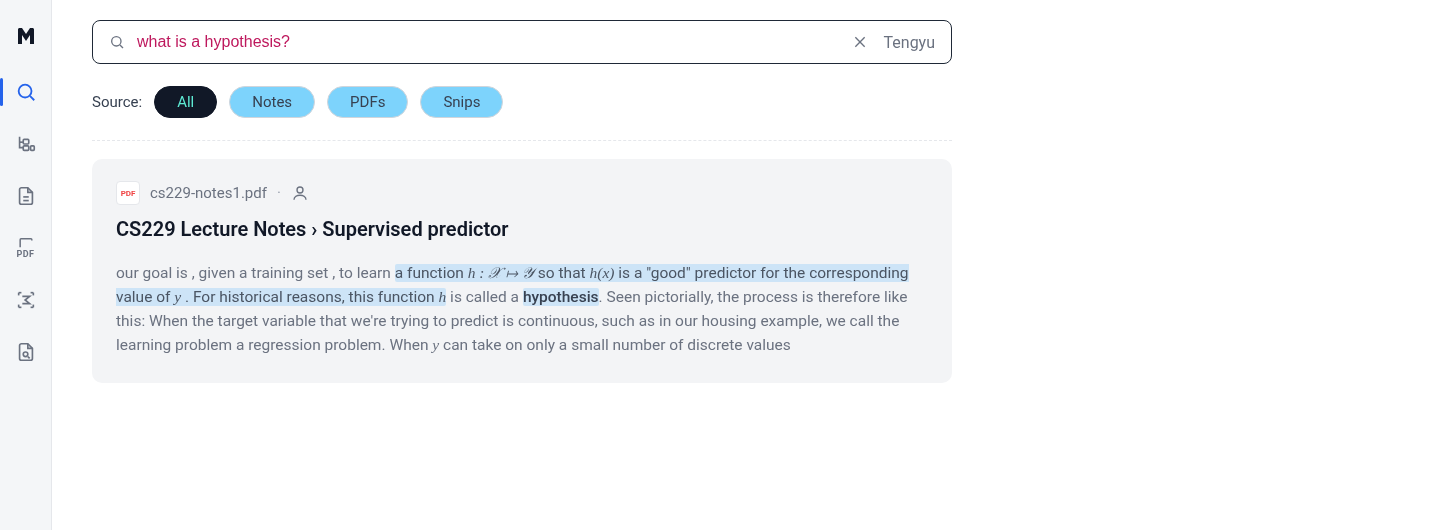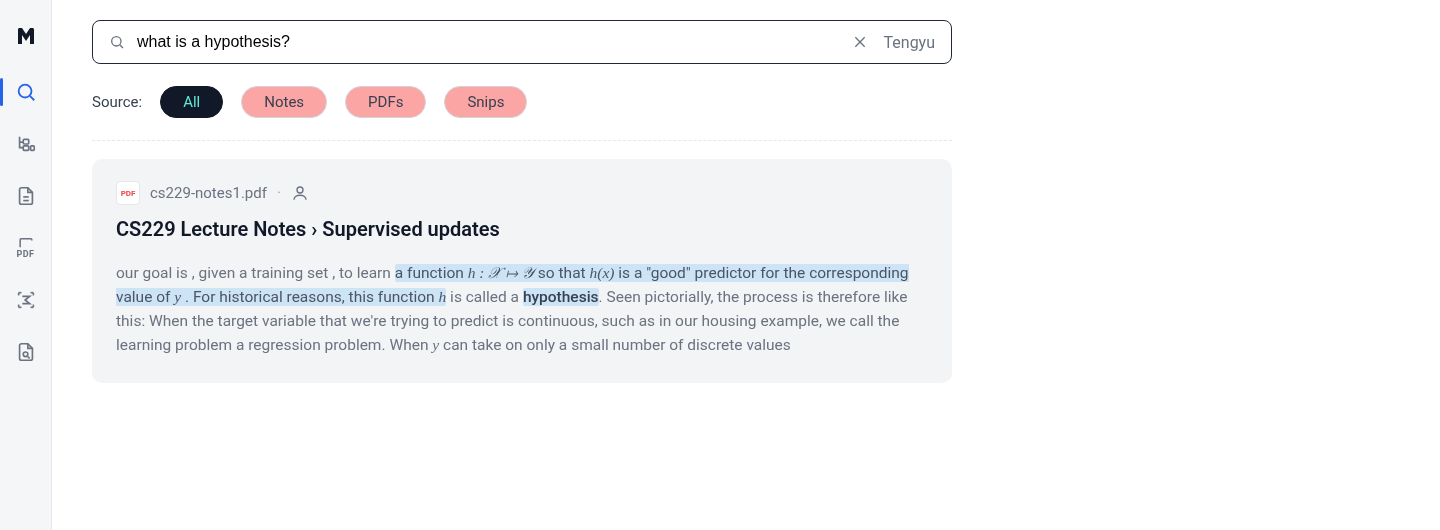--- a/index.html
+++ b/index.html
@@ -83,57 +83,57 @@
     }
     .search-icon {
       color: #6b7280;
       display: flex;
     }
     .search-input {
       flex: 1;
       border: none;
       outline: none;
       font-size: 16px;
-      color: #000000;
+      color: #be185d;
       background: transparent;
     }
     .clear-btn {
       color: #6b7280;
       display: flex;
       cursor: pointer;
       padding: 4px;
     }
     .search-label {
       color: #6b7280;
       font-size: 16px;
       cursor: pointer;
     }
 
     
     .filters {
       display: flex;
       align-items: center;
-      gap: 18px;
+      gap: 12px;
       margin-top: 22px;
       padding-bottom: 22px;
       border-bottom: 1px dashed #e5e7eb;
       width: 860px;
     }
     .filters-label {
       color: #374151;
       font-size: 15px;
     }
     .filter-pill {
       border: 1px solid #d1d5db;
       border-radius: 999px;
       padding: 6px 22px;
       font-size: 15px;
       color: #374151;
       cursor: pointer;
-      background: #fca5a5;
+      background: #7dd3fc;
     }
     .filter-pill.active {
       background: #111827;
       color: #5eead4;
       border-color: #111827;
     }
 
     
     .section-header {
       margin-top: 30px;
@@ -309,20 +309,20 @@
       <span>cs229-notes1.pdf</span>
       <span class="meta-separator">·</span>
       <span class="author-icon">
         <svg width="18" height="18" viewBox="0 0 24 24" fill="none" stroke="currentColor" stroke-width="1.8">
           <circle cx="12" cy="8" r="4"></circle>
           <path d="M4 21c0-4 4-6 8-6s8 2 8 6"></path>
         </svg>
       </span>
     </div>
 
-    <div class="result-title">CS229 Lecture Notes › Supervised updates</div>
+    <div class="result-title">CS229 Lecture Notes › Supervised predictor</div>
 
     <div class="result-excerpt">
       <span>our goal is , given a training set , to learn </span><span class="hl"><span>a function </span><span class="math">h : 𝒳 ↦ 𝒴</span><span> so that </span><span class="math">h(x)</span><span> is a "good" predictor for the corresponding value of </span><span class="math">y</span><span> . For historical reasons, this function </span><span class="math">h</span></span><span> is called a </span><span class="hl-term">hypothesis</span><span>. Seen pictorially, the process is therefore like this: When the target variable that we're trying to predict is continuous, such as in our housing example, we call the learning problem a regression problem. When </span><span class="math">y</span><span> can take on only a small number of discrete values</span>
     </div>
   </div>
 
 </div>
 
 </body></html>

